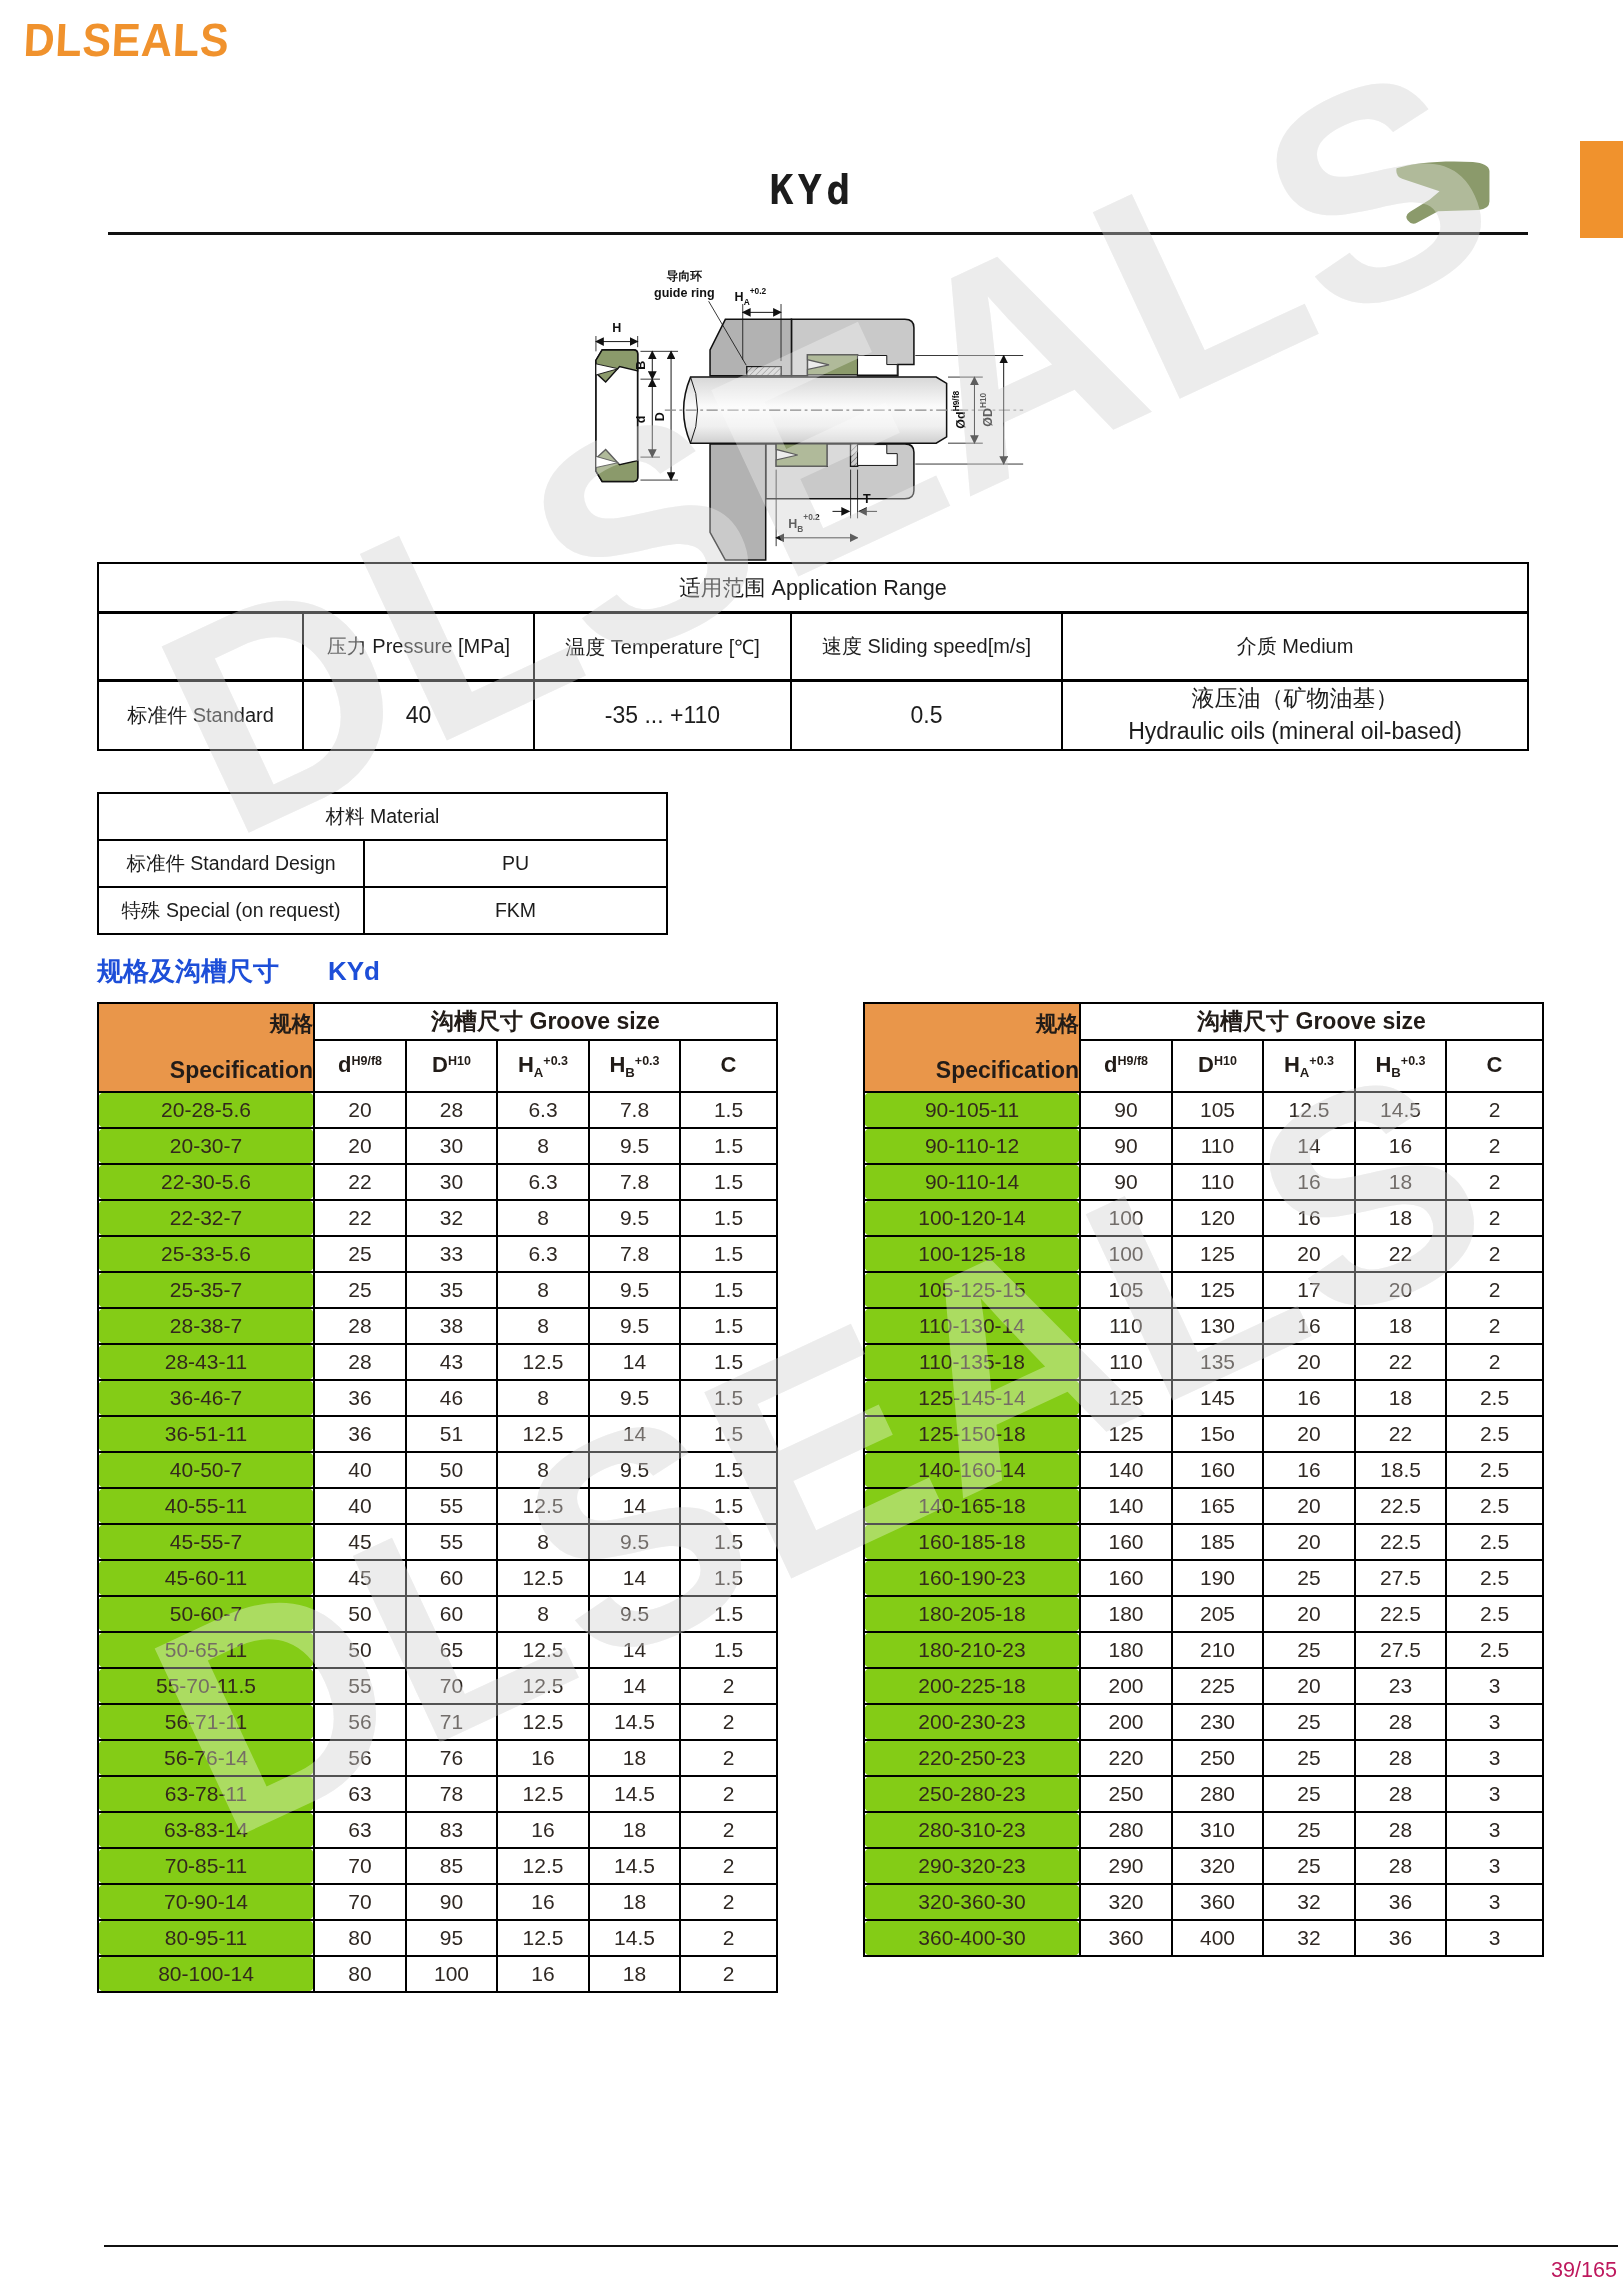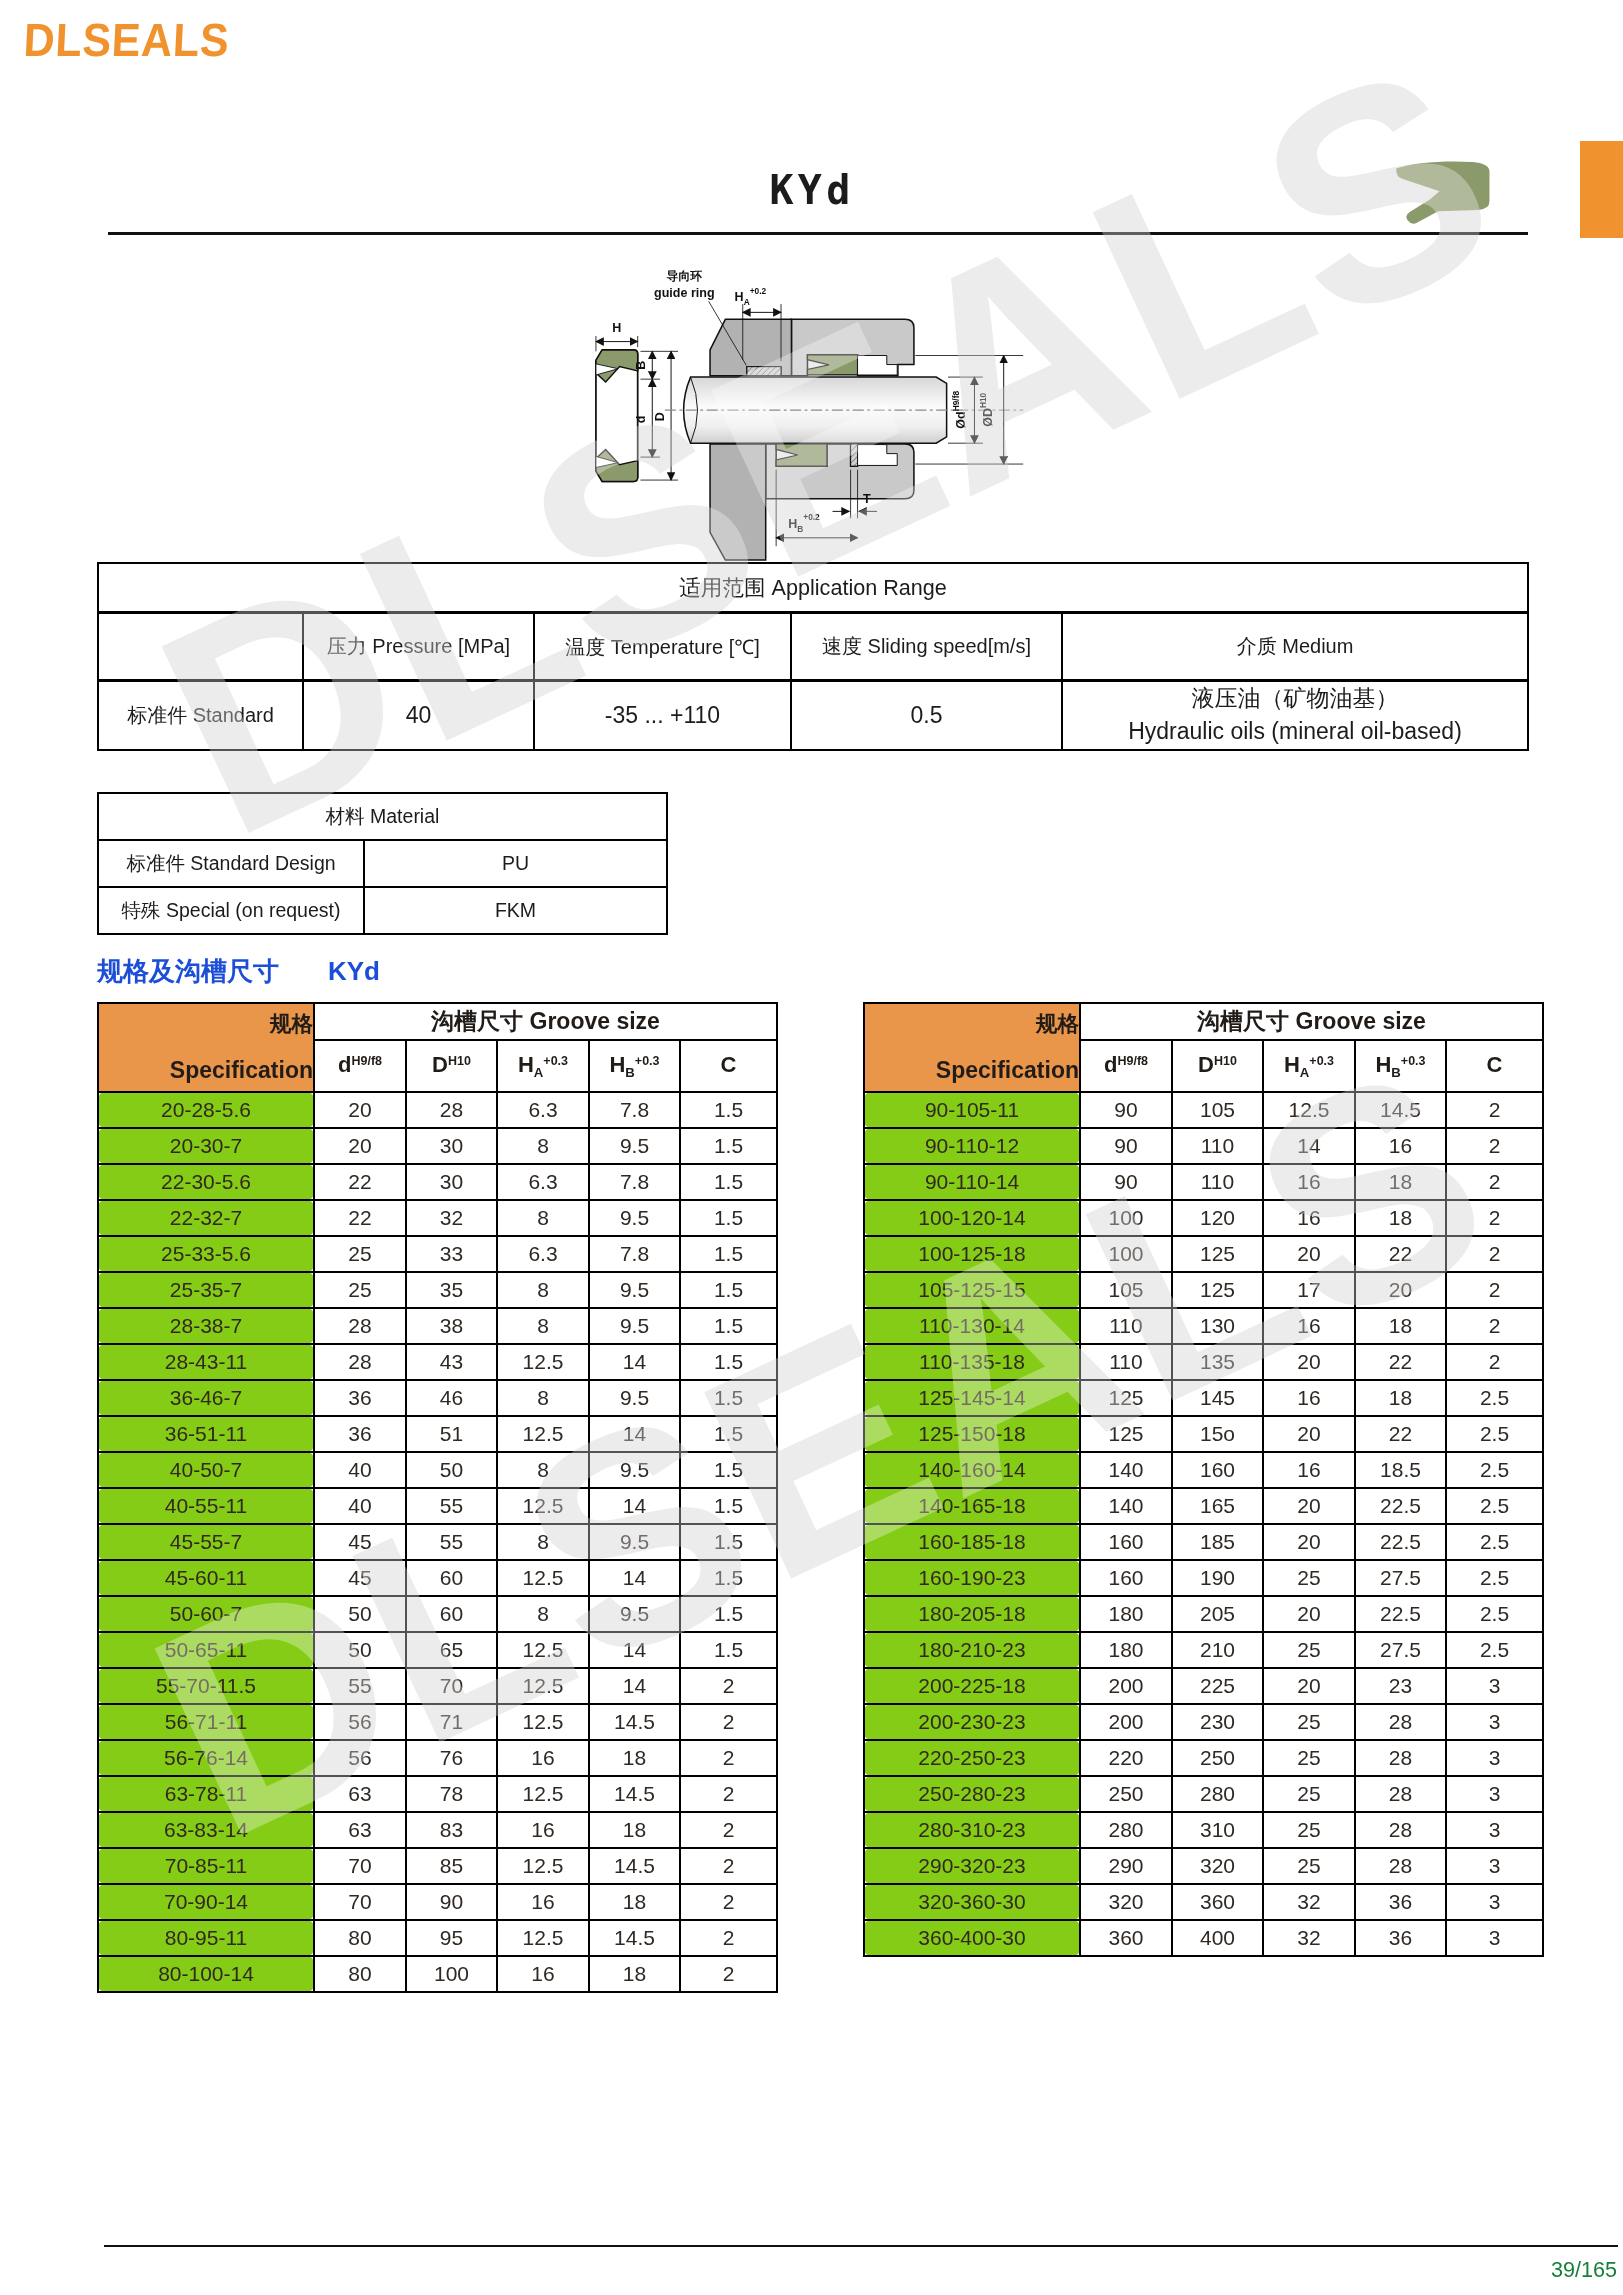--- a/index.html
+++ b/index.html
@@ -64,21 +64,21 @@
   .spec-head .en{font-size:23px;margin-top:16px;}
   .spec-table .groove-head{height:35px;font-size:23px;}
   .spec-table .sub-h{height:50px;font-size:22px;}
   .sub-h sub{font-size:13.2px;}
   .sub-h sup{font-size:12.5px;font-weight:600;vertical-align:7px;}
   .spec-table td{height:34px;font-size:21px;color:#2f2823;}
   .spec-table td.spec{background:#84cc16;color:#33281c;border-radius:7px;}
 
   
   .footer-rule{left:104px;top:2245px;width:1514px;height:2.1px;background:#111;}
-  .page-num{right:7px;top:2257px;font-size:21.6px;color:#15803d;}
+  .page-num{right:7px;top:2257px;font-size:21.6px;color:#be185d;}
 </style>
 </head>
 <body>
 
 <div class="page">
 
   <div class="wm wm-back wm1 z1">DLSEALS</div>
   <div class="wm wm-back wm2 z1">DLSEALS</div>
 
   <div class="logo content">DLSEALS</div>

